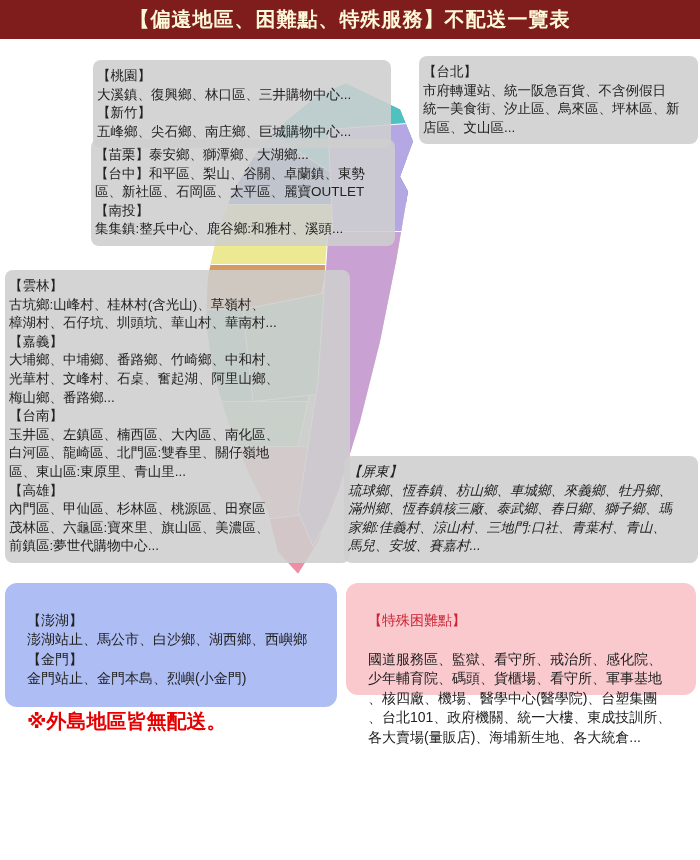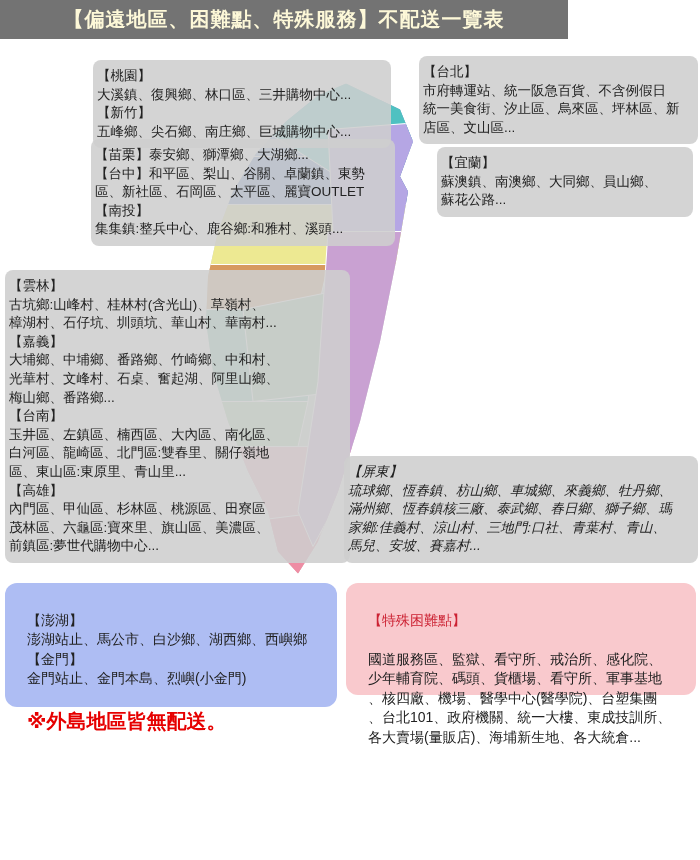--- a/index.html
+++ b/index.html
@@ -1,21 +1,21 @@
 <!DOCTYPE html>
 <html><head>
 <meta charset="utf-8">
 <style>
   * { margin:0; padding:0; box-sizing:border-box; }
   html,body { width:700px; height:860px; overflow:hidden; background:#ffffff;
               font-family:"Liberation Sans","DejaVu Sans",sans-serif; }
   .page { position:relative; width:700px; height:860px; background:#ffffff; }
 
-  .header-bar { position:absolute; left:0; top:0; width:568px; height:39px;
-    background:#737373; display:flex; align-items:center; justify-content:center; }
+  .header-bar { position:absolute; left:0; top:0; width:700px; height:39px;
+    background:#7f1d1d; display:flex; align-items:center; justify-content:center; }
   .header-title { color:#fdf8d8; font-size:20px; font-weight:bold; letter-spacing:1px; }
 
   .map-area { position:absolute; left:0; top:39px; width:700px; height:674px; background:#ffffff; }
 
   .map-svg { position:absolute; left:128px; top:40px; width:345px; height:505px; }
 
   .tblock { position:absolute; background:rgba(206,206,206,0.88); border-radius:8px;
     padding:7px 4px; font-size:13.5px; line-height:18.6px; color:#222222;
     white-space:pre-line; }
 
@@ -73,23 +73,20 @@
 市府轉運站、統一阪急百貨、不含例假日
 統一美食街、汐止區、烏來區、坪林區、新
 店區、文山區...</div>
 
     <div class="tblock" style="left:55px; top:100px; width:304px;margin-left:36px;">【苗栗】泰安鄉、獅潭鄉、大湖鄉...
 【台中】和平區、梨山、谷關、卓蘭鎮、東勢
 區、新社區、石岡區、太平區、麗寶OUTLET
 【南投】
 集集鎮:整兵中心、鹿谷鄉:和雅村、溪頭...</div>
 
-    <div class="tblock" style="left:437px; top:108px; width:256px;">【宜蘭】
-蘇澳鎮、南澳鄉、大同鄉、員山鄉、
-蘇花公路...</div>
 
     <div class="tblock" style="left:5px; top:231px; width:345px;">【雲林】
 古坑鄉:山峰村、桂林村(含光山)、草嶺村、
 樟湖村、石仔坑、圳頭坑、華山村、華南村...
 【嘉義】
 大埔鄉、中埔鄉、番路鄉、竹崎鄉、中和村、
 光華村、文峰村、石桌、奮起湖、阿里山鄉、
 梅山鄉、番路鄉...
 【台南】
 玉井區、左鎮區、楠西區、大內區、南化區、

